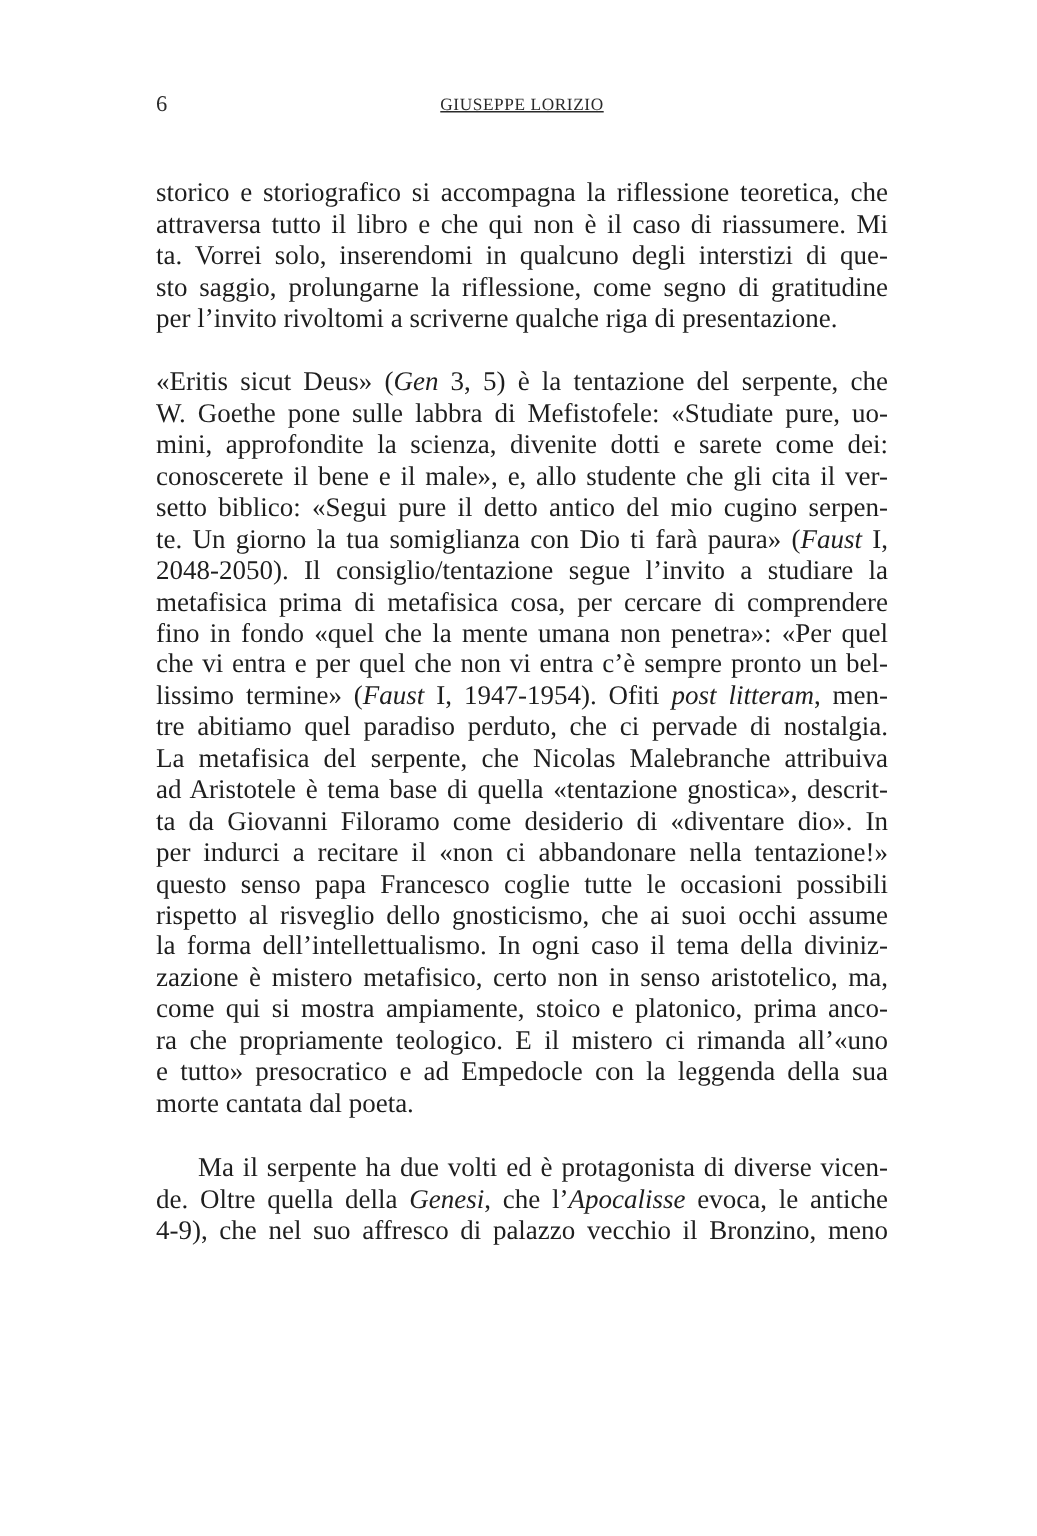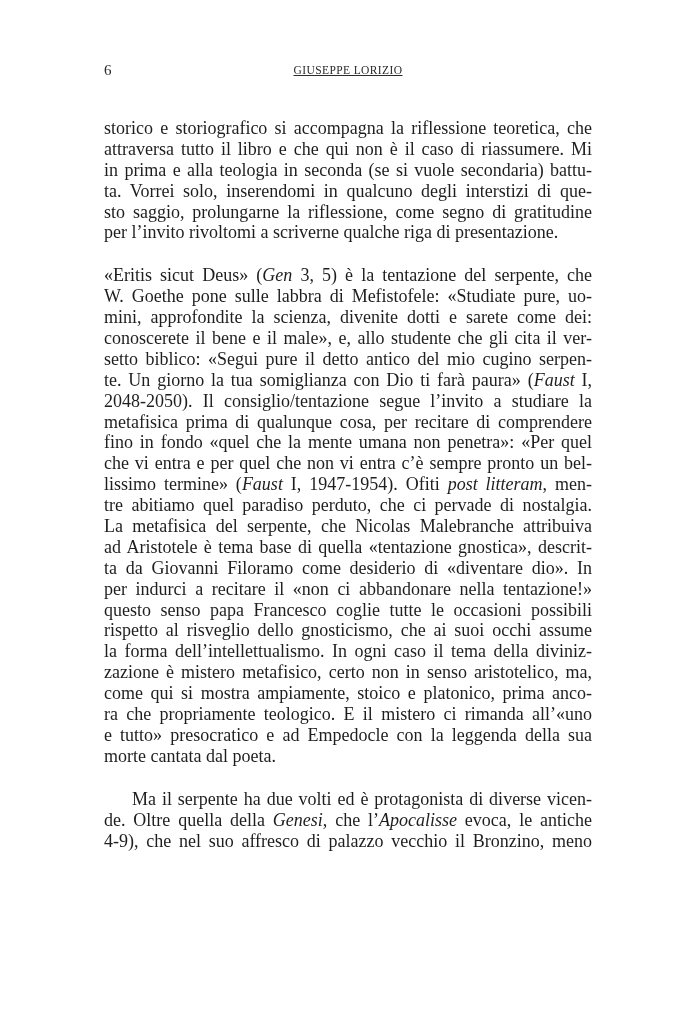--- a/index.html
+++ b/index.html
@@ -89,35 +89,34 @@
 <div class="page">
   <div class="running-head">
     <span class="page-number">6</span>
     <span class="running-title">GIUSEPPE LORIZIO</span>
   </div>
 
   <div class="body-text" id="body-text">
       <div class="para">
         <span class="line"><span>storico e storiografico si accompagna la riflessione teoretica, che</span></span>
         <span class="line"><span>attraversa tutto il libro e che qui non è il caso di riassumere. Mi</span></span>
-        <span class="line"><span>in prima e alla teologia in seconda (se si vuole secondaria) battu-</span></span>
         <span class="line"><span>ta. Vorrei solo, inserendomi in qualcuno degli interstizi di que-</span></span>
         <span class="line"><span>sto saggio, prolungarne la riflessione, come segno di gratitudine</span></span>
         <span class="line last"><span>per l’invito rivoltomi a scriverne qualche riga di presentazione.</span></span>
       </div>
       <span class="para-gap"></span>
       <div class="para">
         <span class="line"><span>«Eritis sicut Deus» (</span><span class="it">Gen</span><span> 3, 5) è la tentazione del serpente, che</span></span>
         <span class="line"><span>W. Goethe pone sulle labbra di Mefistofele: «Studiate pure, uo-</span></span>
         <span class="line"><span>mini, approfondite la scienza, divenite dotti e sarete come dei:</span></span>
         <span class="line"><span>conoscerete il bene e il male», e, allo studente che gli cita il ver-</span></span>
         <span class="line"><span>setto biblico: «Segui pure il detto antico del mio cugino serpen-</span></span>
         <span class="line"><span>te. Un giorno la tua somiglianza con Dio ti farà paura» (</span><span class="it">Faust</span><span> I,</span></span>
         <span class="line"><span>2048-2050). Il consiglio/tentazione segue l’invito a studiare la</span></span>
-        <span class="line"><span>metafisica prima di qualunque cosa, per recitare di comprendere</span></span>
+        <span class="line"><span>metafisica prima di metafisica cosa, per cercare di comprendere</span></span>
         <span class="line"><span>fino in fondo «quel che la mente umana non penetra»: «Per quel</span></span>
         <span class="line"><span>che vi entra e per quel che non vi entra c’è sempre pronto un bel-</span></span>
         <span class="line"><span>lissimo termine» (</span><span class="it">Faust</span><span> I, 1947-1954). Ofiti </span><span class="it">post litteram</span><span>, men-</span></span>
         <span class="line"><span>tre abitiamo quel paradiso perduto, che ci pervade di nostalgia.</span></span>
         <span class="line"><span>La metafisica del serpente, che Nicolas Malebranche attribuiva</span></span>
         <span class="line"><span>ad Aristotele è tema base di quella «tentazione gnostica», descrit-</span></span>
         <span class="line"><span>ta da Giovanni Filoramo come desiderio di «diventare dio». In</span></span>
         <span class="line"><span>per indurci a recitare il «non ci abbandonare nella tentazione!»</span></span>
         <span class="line"><span>questo senso papa Francesco coglie tutte le occasioni possibili</span></span>
         <span class="line"><span>rispetto al risveglio dello gnosticismo, che ai suoi occhi assume</span></span>

